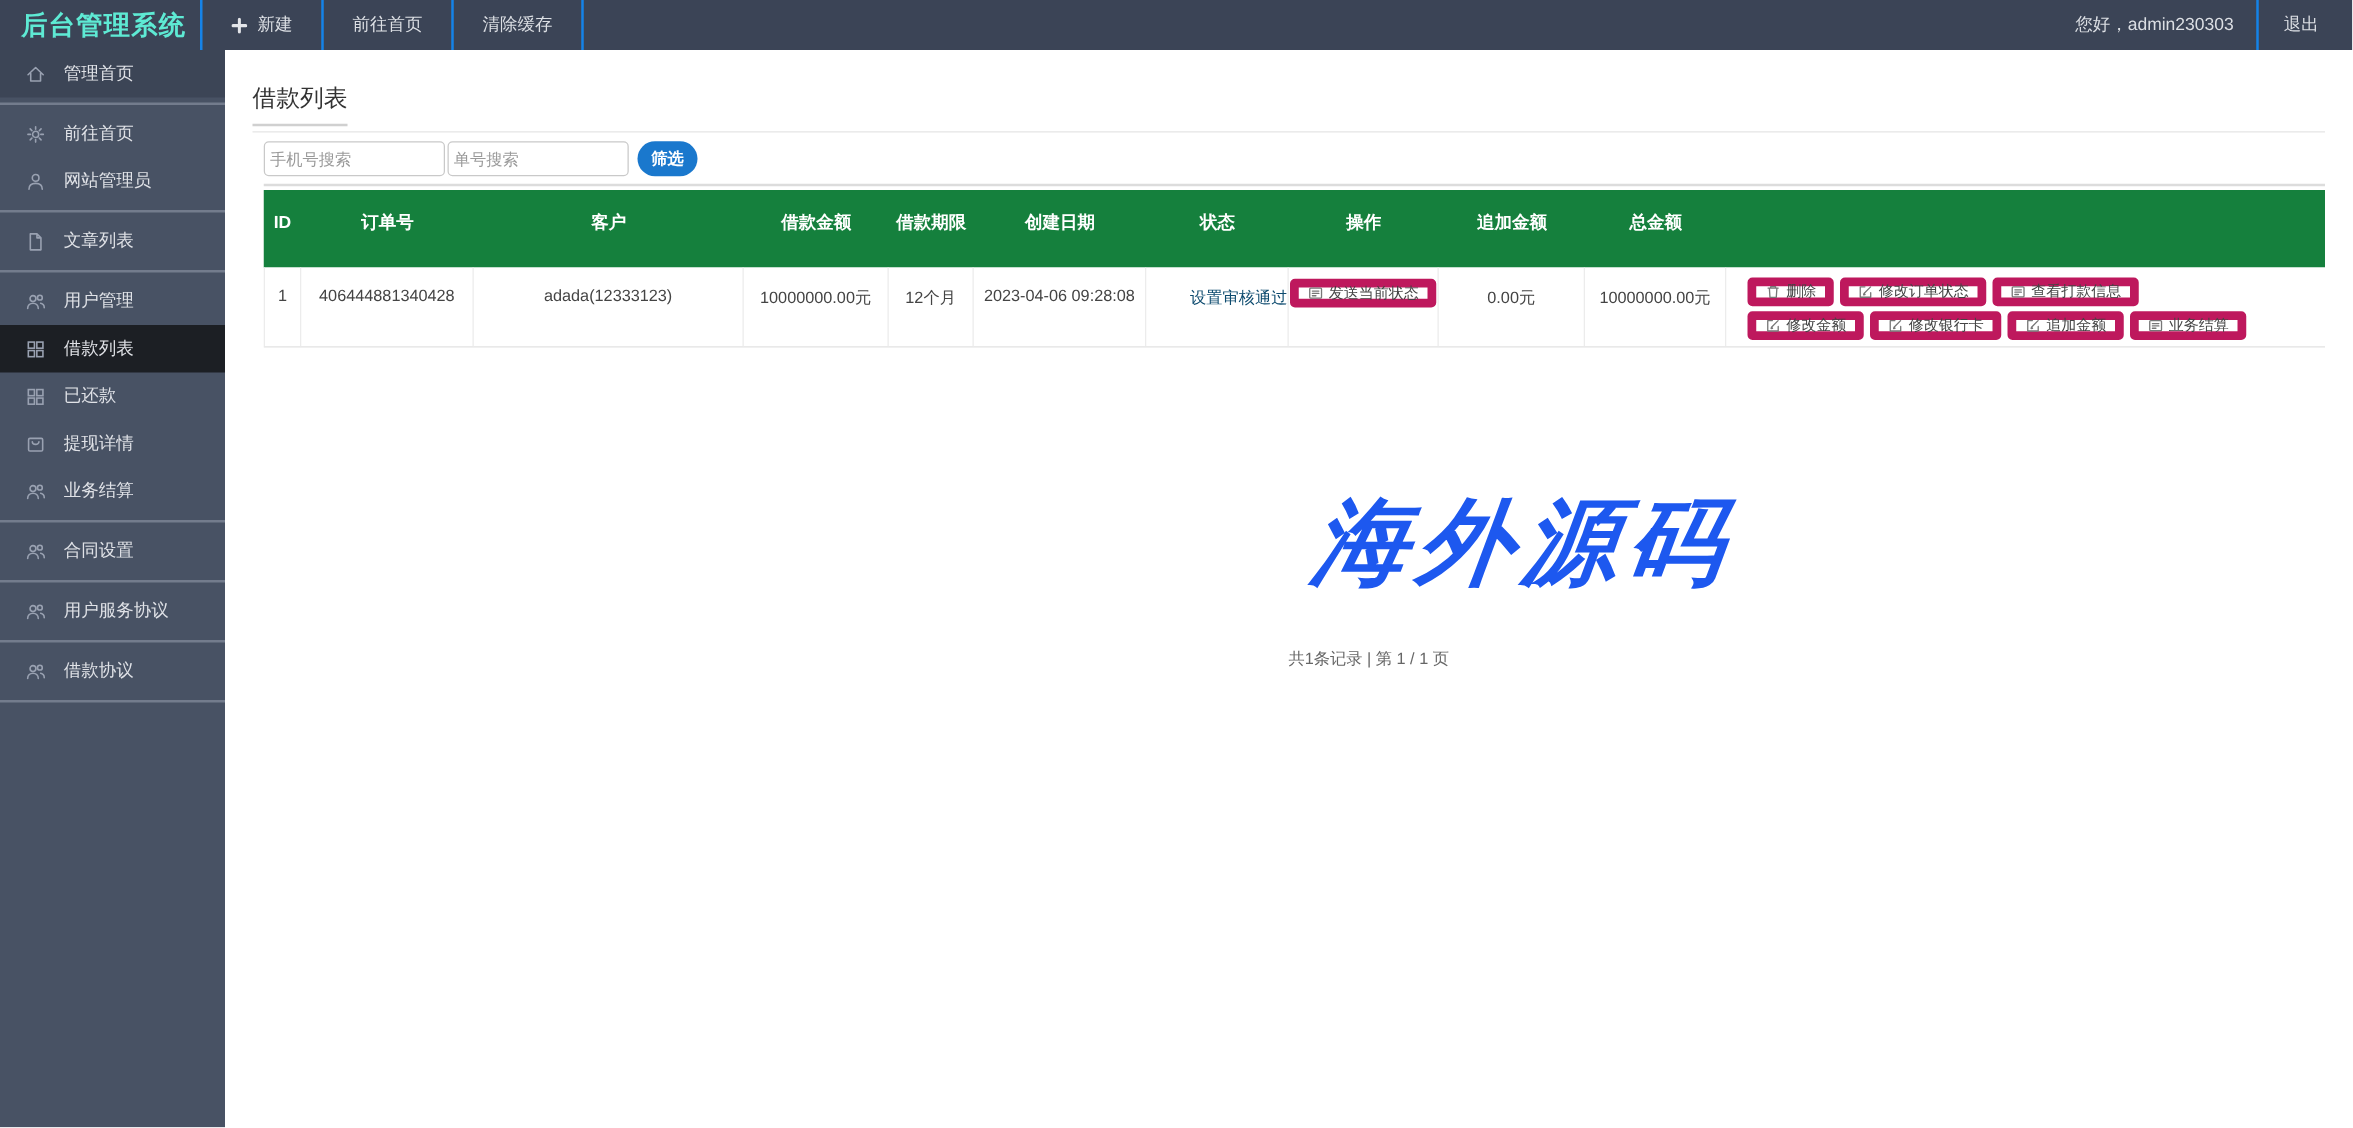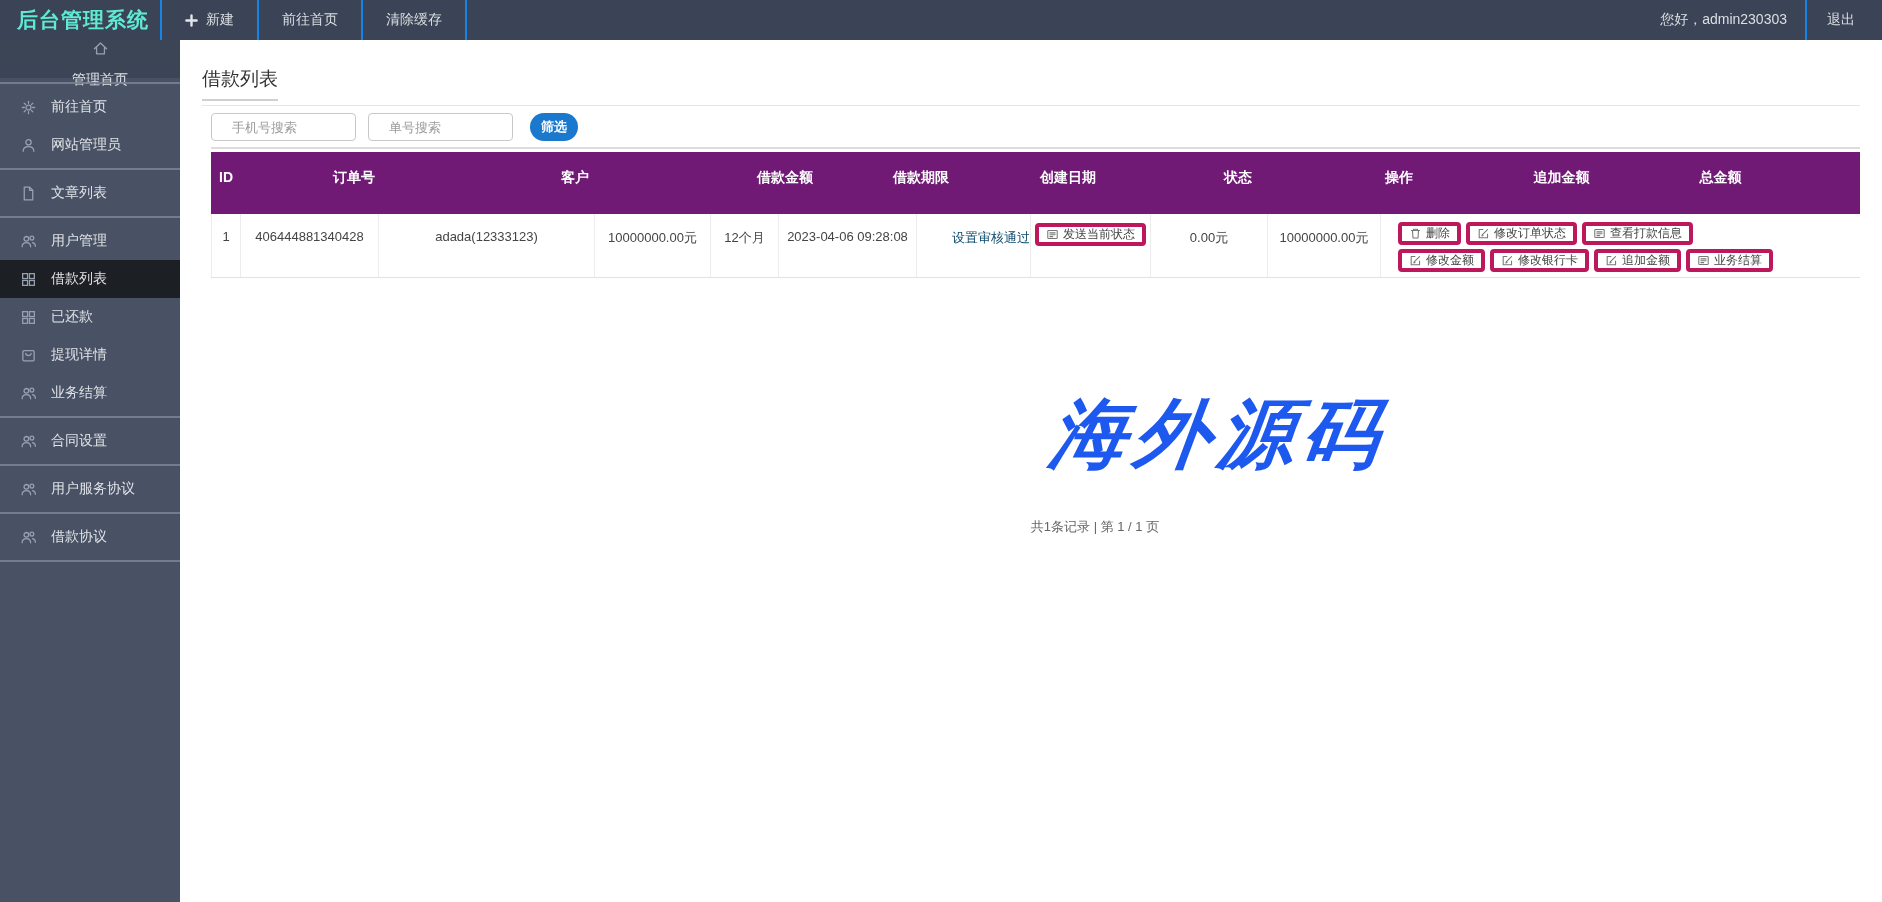--- a/index.html
+++ b/index.html
@@ -12,47 +12,47 @@
   .logo { width:160px; display:flex; align-items:center; padding-left:17px; font-size:21px; font-weight:bold; color:#5eead4; letter-spacing:1px; }
   .vsep { width:2px; background:#1583e8; }
   .nav-item { display:flex; align-items:center; gap:8px; padding:0 23px; cursor:pointer; }
   .spacer { flex:1; }
   .greeting { display:flex; align-items:center; padding:0 18px; }
   .logout { padding:0 27px 0 20px; }
 
   
   .sidebar { position:absolute; top:40px; left:0; bottom:0; width:180px; background:#485264; }
   .side-item { height:38px; display:flex; align-items:center; gap:14px; padding-left:20px; color:#e0e2e7; font-size:14px; cursor:pointer; }
-  .side-item.dark { background:#3c4556;flex-direction:column; }
+  .side-item.dark { background:#3c4556; }
   .side-item.active { background:#1c1f24; }
   .side-item svg { flex:0 0 auto; }
   .side-sep { height:2px; background:#7b8494; margin:4px 0; opacity:.85; }
 
   
   .content { margin-left:180px; padding:26px 22px 0; height:862px; position:relative; background:#fff; }
   .title-wrap { border-bottom:1px solid #e5e5e5; padding-bottom:4px; }
   .title-wrap h1 { display:inline-block; font-size:19px; font-weight:normal; color:#333; border-bottom:2px solid #d0d0d0; padding-bottom:7px; }
 
   .filters { margin:7px 0 0 9px; display:flex; align-items:center; padding-bottom:6px; border-bottom:2px solid #dcdcdc; }
-  .filters input { width:145px; height:28px; border:1px solid #c9c9c9; border-radius:4px; padding:0 20px; font-size:13px; color:#333; outline:none; margin-right:12px; font-family:inherit; }
+  .filters input { width:145px; height:28px; border:1px solid #c9c9c9; border-radius:4px; padding:0 4px; font-size:13px; color:#333; outline:none; margin-right:2px; font-family:inherit; }
   .filters input::placeholder { color:#9a9a9a; }
   .btn-filter { margin-left:5px; width:48px; height:28px; background:#1a78cd; color:#fff; border:none; border-radius:14px; font-size:13px; font-weight:bold; cursor:pointer; font-family:inherit; }
 
   .table { margin:3px 0 0 9px; }
   .thead, .trow { display:grid; grid-template-columns:30px 138px 216px 116px 68px 138px 114px 120px 117px 113px 1fr; }
-  .thead { background:#701a75; height:62px;gap:44px; }
+  .thead { background:#15803d; height:62px; }
   .th { color:#fff; font-weight:bold; font-size:14px; text-align:center; padding-top:17px; }
   .trow { height:64px; border-bottom:1px solid #e2e2e2; background:#fff; }
   .td { font-size:13px; color:#444; text-align:center; padding-top:15px; border-right:1px solid #ececec; overflow:hidden; }
   .td:first-child { border-left:1px solid #ececec; }
   .td.status { color:#0c4a6e; cursor:pointer;text-align:right; }
   .td.op { padding-top:9px; }
   .td.actions { border-right:none; text-align:left; padding:8px 0 0 17px; }
   .btn-line { display:flex; gap:5px; margin-bottom:4px;font-family:Liberation Mono, monospace; }
-  .act-btn { display:inline-flex; align-items:center; gap:4px; height:23px; padding:0 7px; background:#fff; border:4px solid #be185d; border-radius:4px; font-size:12px; color:#444; cursor:pointer; font-family:inherit; white-space:nowrap; }
+  .act-btn { display:inline-flex; align-items:center; gap:4px; height:23px; padding:0 7px; background:#fff; border:7px solid #be185d; border-radius:4px; font-size:12px; color:#444; cursor:pointer; font-family:inherit; white-space:nowrap; }
   .act-btn svg { flex:0 0 auto; }
 
   .watermark { margin-top:118px; text-align:center; font-family:"DejaVu Serif", serif; font-style:italic; font-weight:bold; font-size:76px; color:#1d58ef; letter-spacing:8px; transform:translateX(188px) skewX(-7deg); line-height:1; pointer-events:none; }
   .pagination { margin-top:46px; text-align:center; transform:translateX(64px); font-size:13px; color:#666; }
 </style>
 </head>
 <body>
 
 <div class="app">
 

